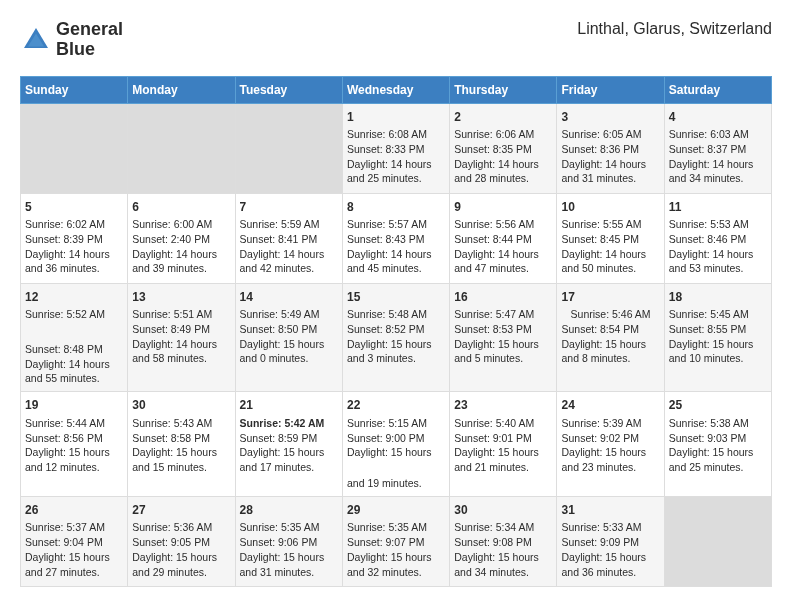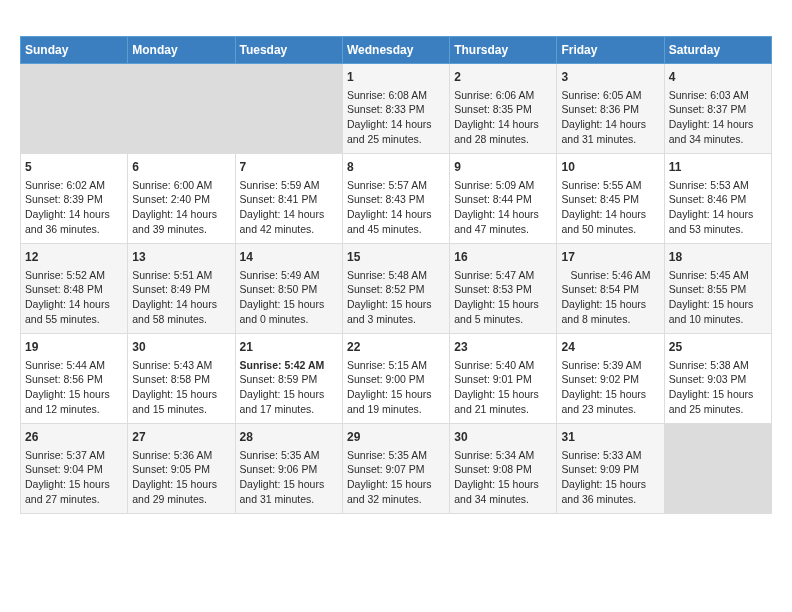--- a/index.html
+++ b/index.html
@@ -91,21 +91,32 @@
       background-color: #e8e8e8;
     }
     tbody tr:nth-child(odd) .empty-cell {
       background-color: #dcdcdc;
     }
   </style>
 </head>
 <body>
 
 <div class="header">
+  <div class="logo">
+    <svg class="logo-icon" viewBox="0 0 40 40">
+      <polygon points="20,5 35,30 5,30" fill="#3c7fc1"></polygon>
+      <polygon points="20,12 30,28 10,28" fill="#5ca0d8" opacity="0.5"></polygon>
+    </svg>
+    <div class="logo-text">
+      <span>General</span>
+      <span>Blue</span>
+    </div>
+  </div>
   <div class="title-section">
+    <div class="subtitle">Linthal, Glarus, Switzerland</div>
   </div>
 </div>
 
 <table>
   <thead>
     <tr>
     <th>Sunday</th>
         <th>Monday</th>
         <th>Tuesday</th>
         <th>Wednesday</th>
@@ -172,21 +183,21 @@
         </td>
         <td>
           <span class="day-num">8</span>
           <span style="display: block;">Sunrise: 5:57 AM</span>
           <span style="display: block;">Sunset: 8:43 PM</span>
           <span style="display: block;">Daylight: 14 hours</span>
           <span style="display: block;">and 45 minutes.</span>
         </td>
         <td>
           <span class="day-num">9</span>
-          <span style="display: block;">Sunrise: 5:09 AM</span>
+          <span style="display: block;">Sunrise: 5:56 AM</span>
           <span style="display: block;">Sunset: 8:44 PM</span>
           <span style="display: block;">Daylight: 14 hours</span>
           <span style="display: block;">and 47 minutes.</span>
         </td>
         <td>
           <span class="day-num">10</span>
           <span style="display: block;">Sunrise: 5:55 AM</span>
           <span style="display: block;">Sunset: 8:45 PM</span>
           <span style="display: block;">Daylight: 14 hours</span>
           <span style="display: block;">and 50 minutes.</span>
@@ -196,21 +207,21 @@
           <span style="display: block;">Sunrise: 5:53 AM</span>
           <span style="display: block;">Sunset: 8:46 PM</span>
           <span style="display: block;">Daylight: 14 hours</span>
           <span style="display: block;">and 53 minutes.</span>
         </td>
       </tr>
       <tr>
         <td>
           <span class="day-num">12</span>
           <span style="display: block;">Sunrise: 5:52 AM</span>
-          <span style="display: block;">Sunset: 8:48 PM</span>
+          <span style="display: block; margin-top: 20px;">Sunset: 8:48 PM</span>
           <span style="display: block;">Daylight: 14 hours</span>
           <span style="display: block;">and 55 minutes.</span>
         </td>
         <td>
           <span class="day-num">13</span>
           <span style="display: block;">Sunrise: 5:51 AM</span>
           <span style="display: block;">Sunset: 8:49 PM</span>
           <span style="display: block;">Daylight: 14 hours</span>
           <span style="display: block;">and 58 minutes.</span>
         </td>
@@ -270,21 +281,21 @@
           <span style="display: block; font-weight: bold;">Sunrise: 5:42 AM</span>
           <span style="display: block;">Sunset: 8:59 PM</span>
           <span style="display: block;">Daylight: 15 hours</span>
           <span style="display: block;">and 17 minutes.</span>
         </td>
         <td>
           <span class="day-num">22</span>
           <span style="display: block;">Sunrise: 5:15 AM</span>
           <span style="display: block;">Sunset: 9:00 PM</span>
           <span style="display: block;">Daylight: 15 hours</span>
-          <span style="display: block;">and 19 minutes.</span>
+          <span style="display: block; margin-top: 16px;">and 19 minutes.</span>
         </td>
         <td>
           <span class="day-num">23</span>
           <span style="display: block;">Sunrise: 5:40 AM</span>
           <span style="display: block;">Sunset: 9:01 PM</span>
           <span style="display: block;">Daylight: 15 hours</span>
           <span style="display: block;">and 21 minutes.</span>
         </td>
         <td>
           <span class="day-num">24</span>

